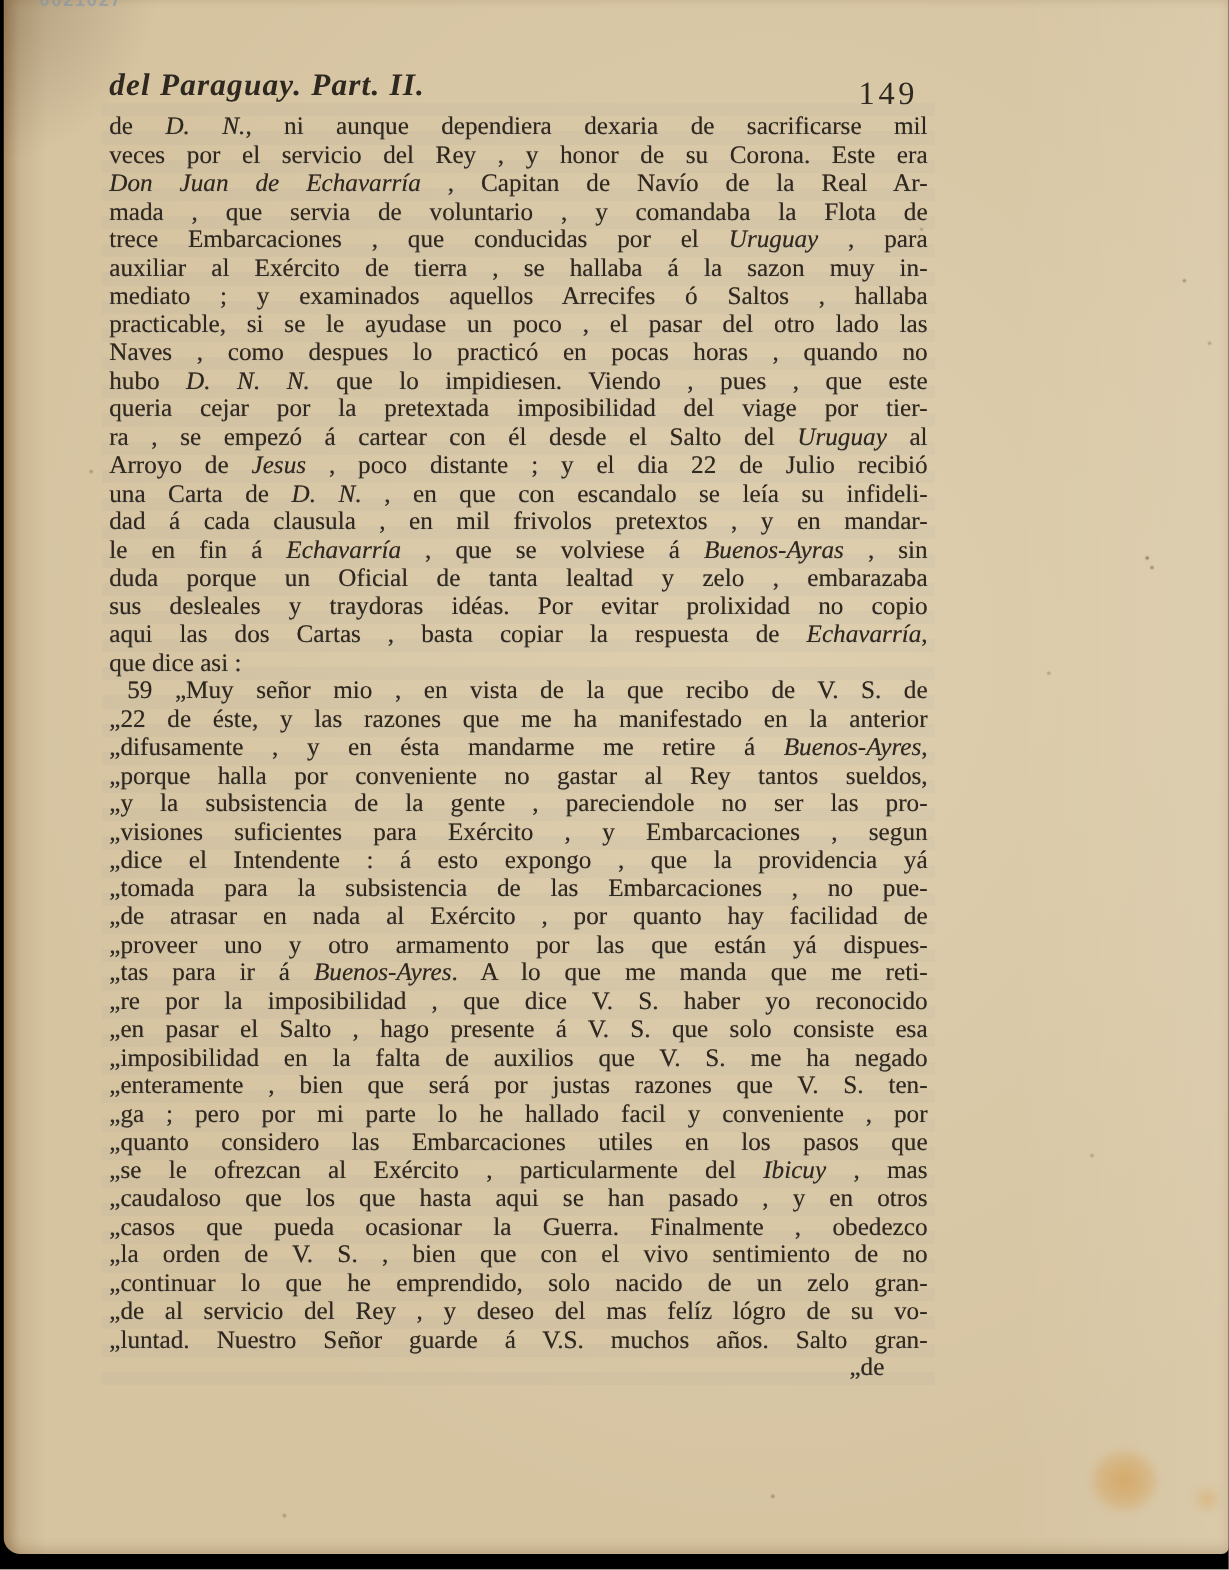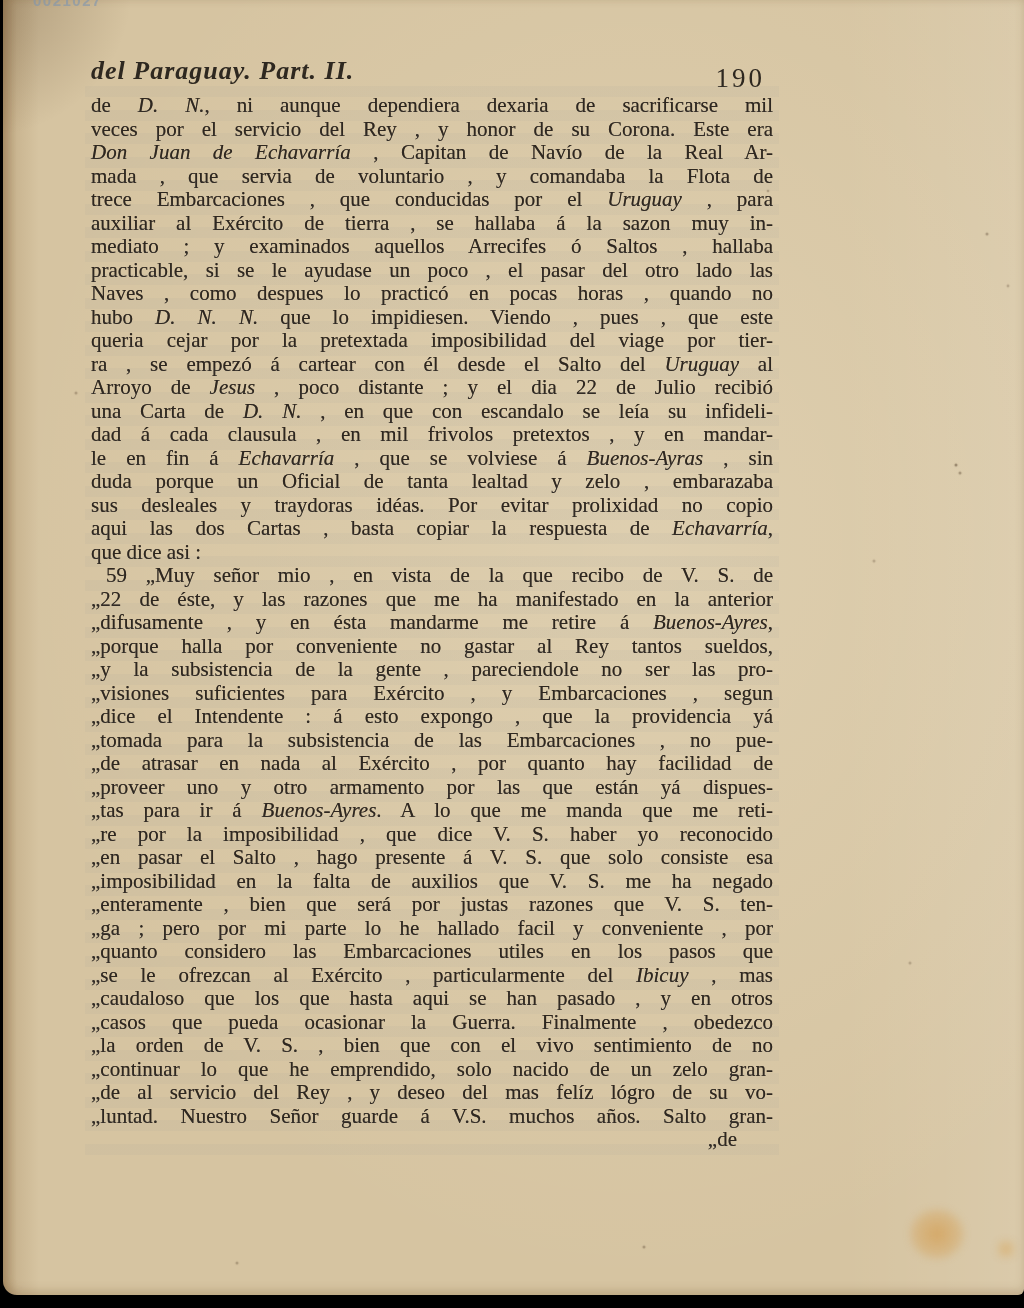--- a/index.html
+++ b/index.html
@@ -89,21 +89,21 @@
 </head>
 <body>
 
 <div class="scan">
   <div class="paper">
 
     <div class="watermark">0021027</div>
 
     <div class="header">
       <span class="running-title">del Paraguay. Part. II.</span>
-      <span class="page-number">190</span>
+      <span class="page-number">149</span>
     </div>
 
     <div class="body-text">
       <div class="line">de <i>D. N.</i>, ni aunque dependiera dexaria de sacrificarse mil</div>
       <div class="line">veces por el servicio del Rey , y honor de su Corona. Este era</div>
       <div class="line"><i>Don Juan de Echavarría</i> , Capitan de Navío de la Real Ar-</div>
       <div class="line">mada , que servia de voluntario , y comandaba la Flota de</div>
       <div class="line">trece Embarcaciones , que conducidas por el <i>Uruguay</i> , para</div>
       <div class="line">auxiliar al Exército de tierra , se hallaba á la sazon muy in-</div>
       <div class="line">mediato ; y examinados aquellos Arrecifes ó Saltos , hallaba</div>

